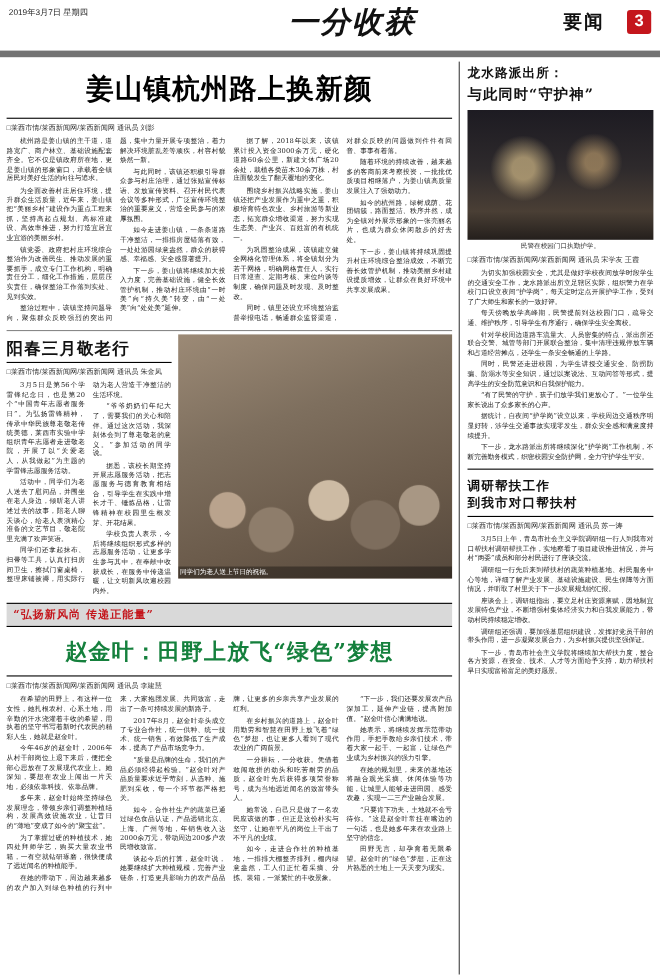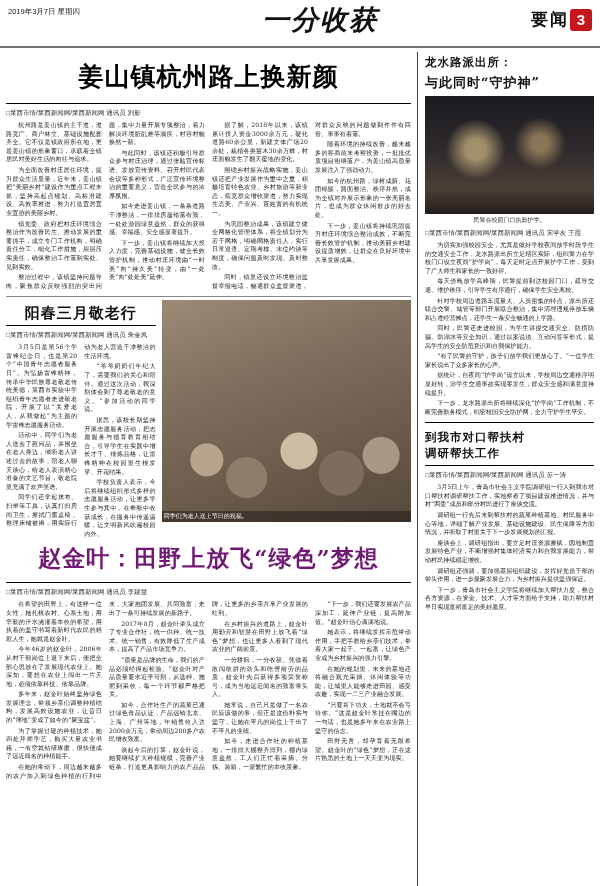--- a/index.html
+++ b/index.html
@@ -8,39 +8,39 @@
     background:#ffffff;
     font-family:"Liberation Serif", serif;
     color:#111;
     overflow:hidden;
     position:relative;
   }
   .page{width:600px;height:886px;position:relative;box-sizing:border-box;padding:0;}
 
   
   .masthead{
-    position:relative;height:46px;border-bottom:2px solid #737373;
+    position:relative;height:46px;border-bottom:6px solid #737373;
     display:flex;align-items:flex-start;
   }
   .mh-left{
     font-family:"Liberation Sans", sans-serif;
     font-size:7.5px;line-height:12px;color:#222;
     padding:6px 0 0 8px;width:190px;
   }
   .mh-center{
     flex:1;text-align:center;padding-top:2px;
   }
   .mh-title{
     font-family:"DejaVu Serif", serif;
     font-weight:bold;font-size:27px;letter-spacing:2px;color:#111;
     font-style:italic;
   }
   .mh-right{
     width:150px;text-align:center;padding:8px 8px 0 0;
-    display:flex;justify-content:flex-end;align-items:center;gap:1px;
+    display:flex;justify-content:flex-end;align-items:center;gap:20px;
   }
   .mh-section{font-family:"DejaVu Serif",serif;font-weight:bold;font-size:17px;letter-spacing:2px;}
   .mh-num{
     background:#c4161c;color:#fff;width:22px;height:22px;border-radius:3px;
     display:inline-flex;align-items:center;justify-content:center;
     font-family:"Liberation Sans",sans-serif;font-weight:bold;font-size:15px;
   }
 
   
   .body-wrap{display:flex;padding:4px 6px 0 6px;box-sizing:border-box;height:838px;}
@@ -65,21 +65,21 @@
     font-family:"DejaVu Serif",serif;
     font-size:6.1px;line-height:8.6px;text-align:justify;color:#1a1a1a;
     letter-spacing:0.1px;
   }
   .cols4{column-count:4;column-gap:7px;column-rule:0;}
   .cols2{column-count:2;column-gap:7px;}
   .txt p{margin:0 0 2px 0;text-indent:2em;}
 
   
   .sub-head{
-    text-align:center;font-family:"DejaVu Serif",serif;font-weight:bold;
+    font-family:"DejaVu Serif",serif;font-weight:bold;
     font-size:15px;line-height:19px;letter-spacing:1px;margin:4px 0 2px 0;
   }
   .sub-head .l2{font-size:15px;}
 
   
   .photo{
     position:relative;overflow:hidden;background:#6d6257;
   }
   .photo .cap{
     position:absolute;left:0;bottom:0;width:100%;
@@ -104,21 +104,21 @@
 
   
   .red-banner{
     background:#d9d9d9;border-top:1px solid #000;border-bottom:1px solid #000;
     padding:3px 6px;margin:6px 0 4px 0;
     font-family:"DejaVu Serif",serif;font-weight:bold;font-size:10px;color:#c4161c;
     letter-spacing:1px;
   }
   .headline-2{
     text-align:center;font-family:"DejaVu Serif",serif;font-weight:bold;
-    font-size:23px;letter-spacing:1px;padding:5px 0 6px 0;color:#701a75;
+    font-size:20px;letter-spacing:1px;padding:5px 0 6px 0;color:#15803d;
   }
 
   
   .side-title{
     text-align:left;font-family:"DejaVu Serif",serif;font-weight:bold;
     font-size:13px;line-height:18px;letter-spacing:1px;margin:2px 0 4px 0;
   }
   .side-title.small{font-size:11.5px;line-height:16px;}
   .side-txt{
     font-family:"DejaVu Serif",serif;font-size:6.1px;line-height:8.6px;
@@ -191,20 +191,21 @@
             <p>“爷爷奶奶们年纪大了，需要我们的关心和陪伴。通过这次活动，我深刻体会到了尊老敬老的意义。”参加活动的同学说。</p>
             <p>据悉，该校长期坚持开展志愿服务活动，把志愿服务与德育教育相结合，引导学生在实践中增长才干、锤炼品格，让雷锋精神在校园里生根发芽、开花结果。</p>
             <p>学校负责人表示，今后将继续组织形式多样的志愿服务活动，让更多学生参与其中，在奉献中收获成长，在服务中传递温暖，让文明新风吹遍校园内外。</p>
           </div>
         </div>
         <div class="photo ph-crowd" style="width:250px;height:222px;">
           <div class="cap">同学们为老人送上节日的祝福。</div>
         </div>
       </div>
 
+      <div class="red-banner">“弘扬新风尚 传递正能量”</div>
 
       <div>
         <div class="headline-2">赵金叶：田野上放飞“绿色”梦想</div>
         <div class="rule"></div>
         <div class="byline">□莱西市情/莱西新闻网/莱西新闻网  通讯员 李建慧</div>
         <div class="txt cols4">
           <p>在希望的田野上，有这样一位女性，她扎根农村、心系土地，用辛勤的汗水浇灌着丰收的希望，用执着的坚守书写着新时代农民的精彩人生，她就是赵金叶。</p>
           <p>今年46岁的赵金叶，2006年从村干部岗位上退下来后，便把全部心思放在了发展现代农业上。她深知，要想在农业上闯出一片天地，必须依靠科技、依靠品牌。</p>
           <p>多年来，赵金叶始终坚持绿色发展理念，带领乡亲们调整种植结构，发展高效设施农业，让昔日的“薄地”变成了如今的“聚宝盆”。</p>
           <p>为了掌握过硬的种植技术，她四处拜师学艺，购买大量农业书籍，一有空就钻研琢磨，很快便成了远近闻名的种植能手。</p>
@@ -244,22 +245,22 @@
           <p>“有了民警的守护，孩子们放学我们更放心了。”一位学生家长说出了众多家长的心声。</p>
           <p>据统计，自夜间“护学岗”设立以来，学校周边交通秩序明显好转，涉学生交通事故实现零发生，群众安全感和满意度持续提升。</p>
           <p>下一步，龙水路派出所将继续深化“护学岗”工作机制，不断完善勤务模式，织密校园安全防护网，全力守护学生平安。</p>
         </div>
       </div>
 
       <div class="divider-h"></div>
 
       <div>
         <div class="side-title small">
+          <div>调研帮扶工作</div>
           <div>到我市对口帮扶村</div>
-          <div>调研帮扶工作</div>
         </div>
         <div class="rule"></div>
         <div class="byline">□莱西市情/莱西新闻网/莱西新闻网  通讯员 苏一涛</div>
         <div class="side-txt">
           <p>3月5日上午，青岛市社会主义学院调研组一行人到我市对口帮扶村调研帮扶工作，实地察看了项目建设推进情况，并与村“两委”成员和部分村民进行了座谈交流。</p>
           <p>调研组一行先后来到帮扶村的蔬菜种植基地、村民服务中心等地，详细了解产业发展、基础设施建设、民生保障等方面情况，并听取了村里关于下一步发展规划的汇报。</p>
           <p>座谈会上，调研组指出，要立足村庄资源禀赋，因地制宜发展特色产业，不断增强村集体经济实力和自我发展能力，带动村民持续稳定增收。</p>
           <p>调研组还强调，要加强基层组织建设，发挥好党员干部的带头作用，进一步凝聚发展合力，为乡村振兴提供坚强保证。</p>
           <p>下一步，青岛市社会主义学院将继续加大帮扶力度，整合各方资源，在资金、技术、人才等方面给予支持，助力帮扶村早日实现富裕富足的美好愿景。</p>
         </div>

